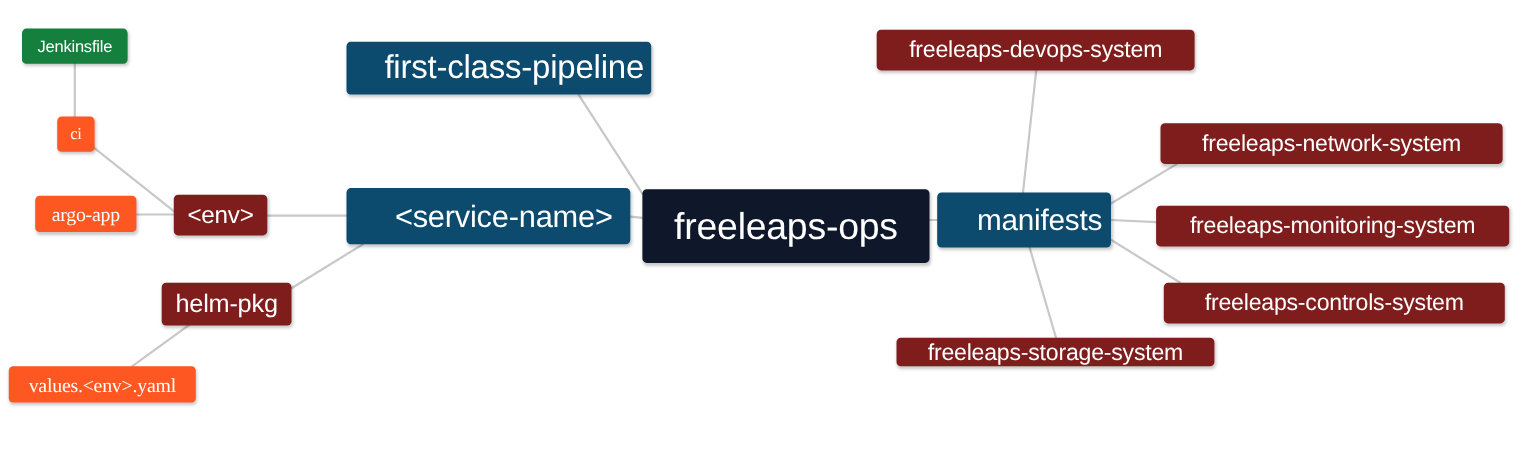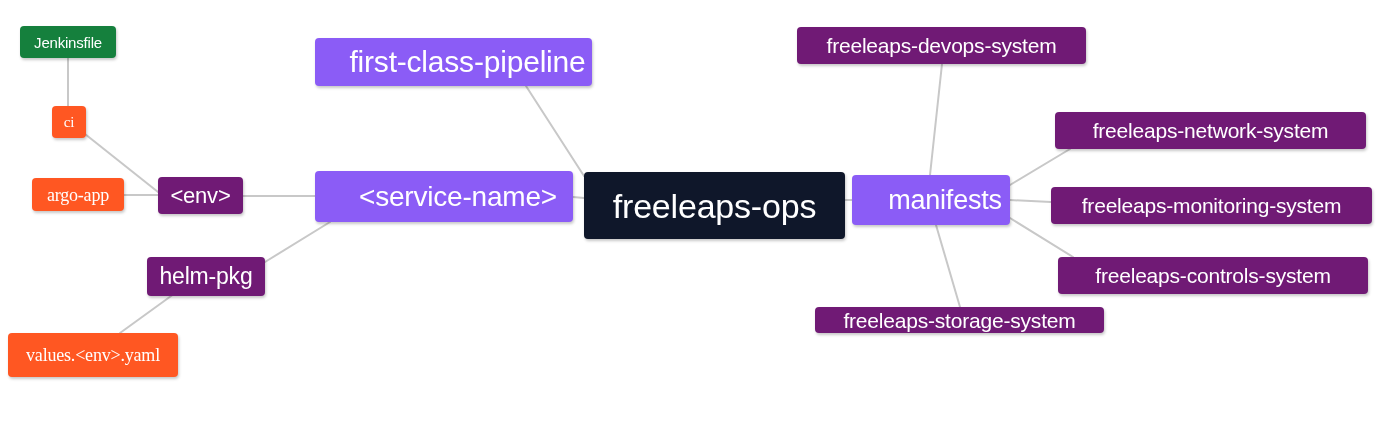--- a/index.html
+++ b/index.html
@@ -33,22 +33,22 @@
     justify-content: center;
     box-sizing: border-box;
     border-radius: 4px;
     color: #ffffff;
     white-space: nowrap;
     line-height: 1;
     box-shadow: 1px 2px 3px rgba(0,0,0,0.22);
     letter-spacing: -0.2px;
   }
   .n-root     { background: #0f172a; }
-  .n-blue     { background: #8b5cf6; padding-left: 28px; }
-  .n-green    { background: #701a75; }
+  .n-blue     { background: #0c4a6e; padding-left: 28px; }
+  .n-green    { background: #7f1d1d; }
   .n-orangered{ background: #ff5722; font-family: Liberation Serif, serif; }
   .n-orange   { background: #15803d; }
 </style>
 </head>
 <body>
 
 <div id="canvas">
   <svg id="edges" viewBox="0 0 1390 421" xmlns="http://www.w3.org/2000/svg">
       <line x1="584" y1="176" x2="526" y2="86" stroke="#c8c8c8" stroke-width="2" stroke-linecap="round"></line>
       <line x1="584" y1="198" x2="573" y2="197" stroke="#c8c8c8" stroke-width="2" stroke-linecap="round"></line>
@@ -83,21 +83,21 @@
       </div>
       <div class="node n-green" style="left: 147px; top: 257px; width: 118px; height: 39px; font-size: 23px;">
         <span>helm-pkg</span>
       </div>
       <div class="node n-orangered" style="left: 52px; top: 106px; width: 34px; height: 32px; font-size: 15px;">
         <span>ci</span>
       </div>
       <div class="node n-orangered" style="left: 32px; top: 178px; width: 92px; height: 33px; font-size: 18px;">
         <span>argo-app</span>
       </div>
-      <div class="node n-orangered" style="left: 8px; top: 333px; width: 170px; height: 44px; font-size: 18px;">
+      <div class="node n-orangered" style="left: 8px; top: 333px; width: 170px; height: 33px; font-size: 18px;">
         <span>values.&lt;env&gt;.yaml</span>
       </div>
       <div class="node n-orange" style="left: 20px; top: 26px; width: 96px; height: 32px; font-size: 15px;">
         <span>Jenkinsfile</span>
       </div>
       <div class="node n-green" style="left: 797px; top: 27px; width: 289px; height: 37px; font-size: 21px;">
         <span>freeleaps-devops-system</span>
       </div>
       <div class="node n-green" style="left: 1055px; top: 112px; width: 311px; height: 37px; font-size: 21px;">
         <span>freeleaps-network-system</span>

